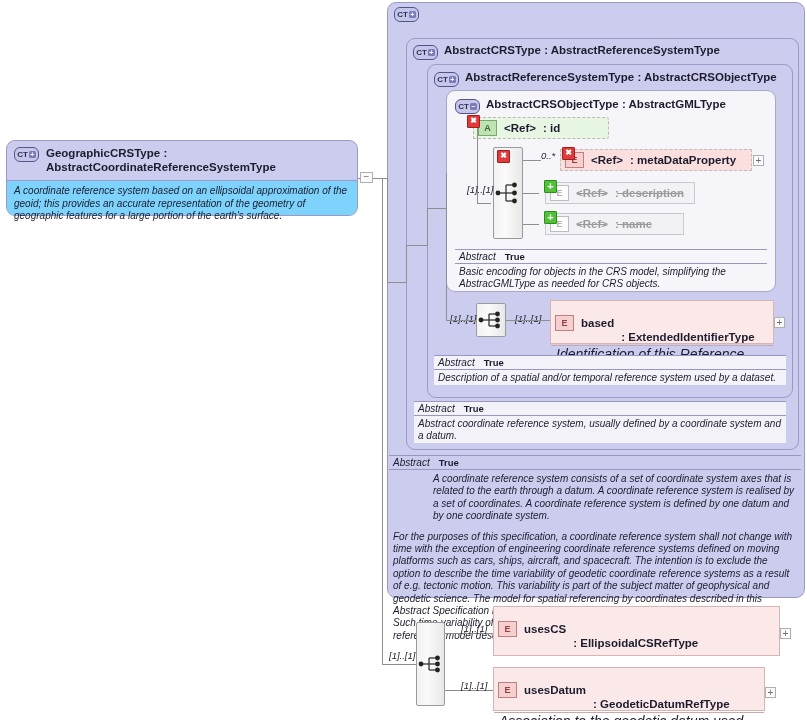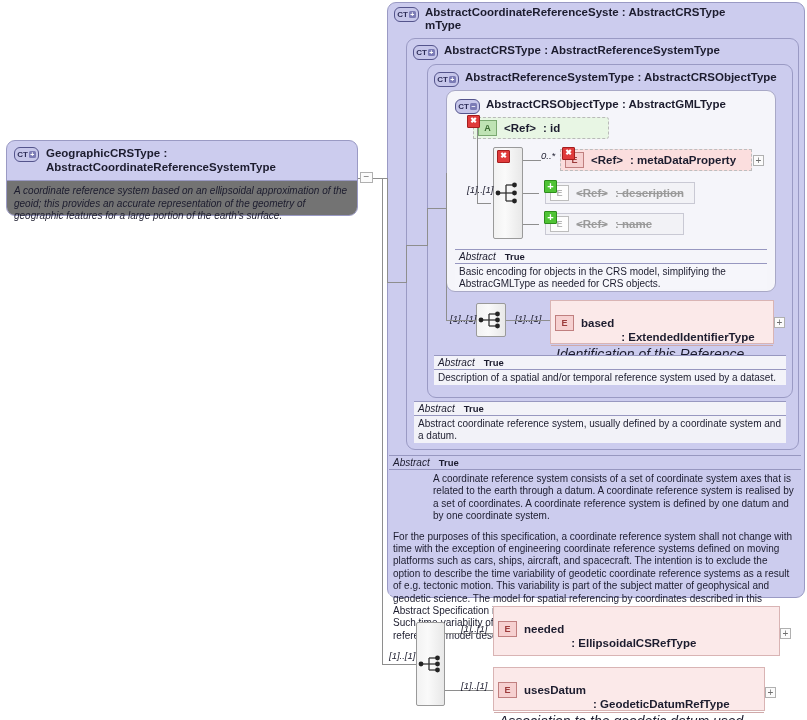--- a/index.html
+++ b/index.html
@@ -51,42 +51,42 @@
   .docrow{
     display:flex;align-items:baseline;gap:9px;
     border-top:1px solid #9797c0;
     border-bottom:1px solid #9797c0;
     padding:1px 4px 1px 4px;
     font-size:10px;
   }
   .docrow .k{font-style:italic;color:#1c1c2e;}
   .docrow .v{font-weight:bold;font-size:9.5px;color:#1c1c2e;}
   .doctext{
-    font-size:10px;line-height:12.4px;
+    font-style:italic;font-size:10px;line-height:12.4px;
     color:#1c1c2e;padding:2px 5px 2px 4px;
   }
 
   
   .ct-inner-doc{
     position:absolute;box-sizing:border-box;
     background:#f6f6fb;
   }
 
   
   .rootbox{
     position:absolute;box-sizing:border-box;
     background:#ccccee;border:1px solid #9a9ac4;border-radius:9px;
   }
   .rootbox .hdr{
     display:flex;gap:7px;align-items:flex-start;
     padding:5px 8px 4px 7px;font-weight:bold;font-size:11.5px;
     line-height:14px;color:#1c1c2e;
   }
   .rootbox .body{
-    background:#737373;border-top:1px solid #9a9ac4;
+    background:#7dd3fc;border-top:1px solid #9a9ac4;
     border-radius:0 0 8px 8px;
     font-style:italic;font-size:10px;line-height:12.6px;
     padding:4px 7px 5px 7px;color:#1c1c2e;
   }
 
   
   .ebox{
     position:absolute;box-sizing:border-box;
     background:#fbe9e9;
     border:1px solid #d9b4b4;
@@ -206,26 +206,20 @@
 
   <div class="exp" style="left:360px;top:172px;width:13px;height:11px;line-height:8px;">−</div>
 
   <div class="ln lnh" style="left:358px;top:178px;width:3px;"></div>
   <div class="ln lnh" style="left:373px;top:178px;width:14px;"></div>
 
   <div class="ct" style="left:387px;top:2px;width:418px;height:596px;">
   </div>
   <div class="ct-hdr" style="left:387px;top:2px;width:418px;">
     <span class="ctbadge">CT<i>+</i></span>
-    <span class="ttl">
-      <span>AbstractCoordinateReferenceSyste</span>
-      <span>:</span>
-      <span>AbstractCRSType</span>
-      <br><span>mType</span>
-    </span>
   </div>
 
   <div class="ct" style="left:406px;top:38px;width:393px;height:412px;">
   </div>
   <div class="ct-hdr" style="left:406px;top:40px;width:393px;">
     <span class="ctbadge">CT<i>+</i></span>
     <span class="ttl">
       <span>AbstractCRSType</span>
       <span>:</span>
       <span>AbstractReferenceSystemType</span>
@@ -416,21 +410,21 @@
   <div class="ln lnv" style="left:382px;top:178px;height:487px;"></div>
 
   <div class="ln lnh" style="left:445px;top:633px;width:48px;"></div>
   <div class="ln lnh" style="left:445px;top:690px;width:48px;"></div>
   <div class="card" style="left:461px;top:623px;">[1]..[1]</div>
   <div class="card" style="left:461px;top:680px;">[1]..[1]</div>
 
   <div class="ebox" style="left:493px;top:606px;width:287px;height:50px;">
     <div class="erow">
       <span class="badgeE">E</span>
-      <span class="nm">needed</span>
+      <span class="nm">usesCS</span>
       <span class="tp">
         <span>:</span> <span>EllipsoidalCSRefType</span>
       </span>
     </div>
   </div>
   <div class="exp" style="left:780px;top:628px;">+</div>
 
   <div class="ebox" style="left:493px;top:667px;width:272px;height:44px;">
     <div class="erow">
       <span class="badgeE">E</span>

